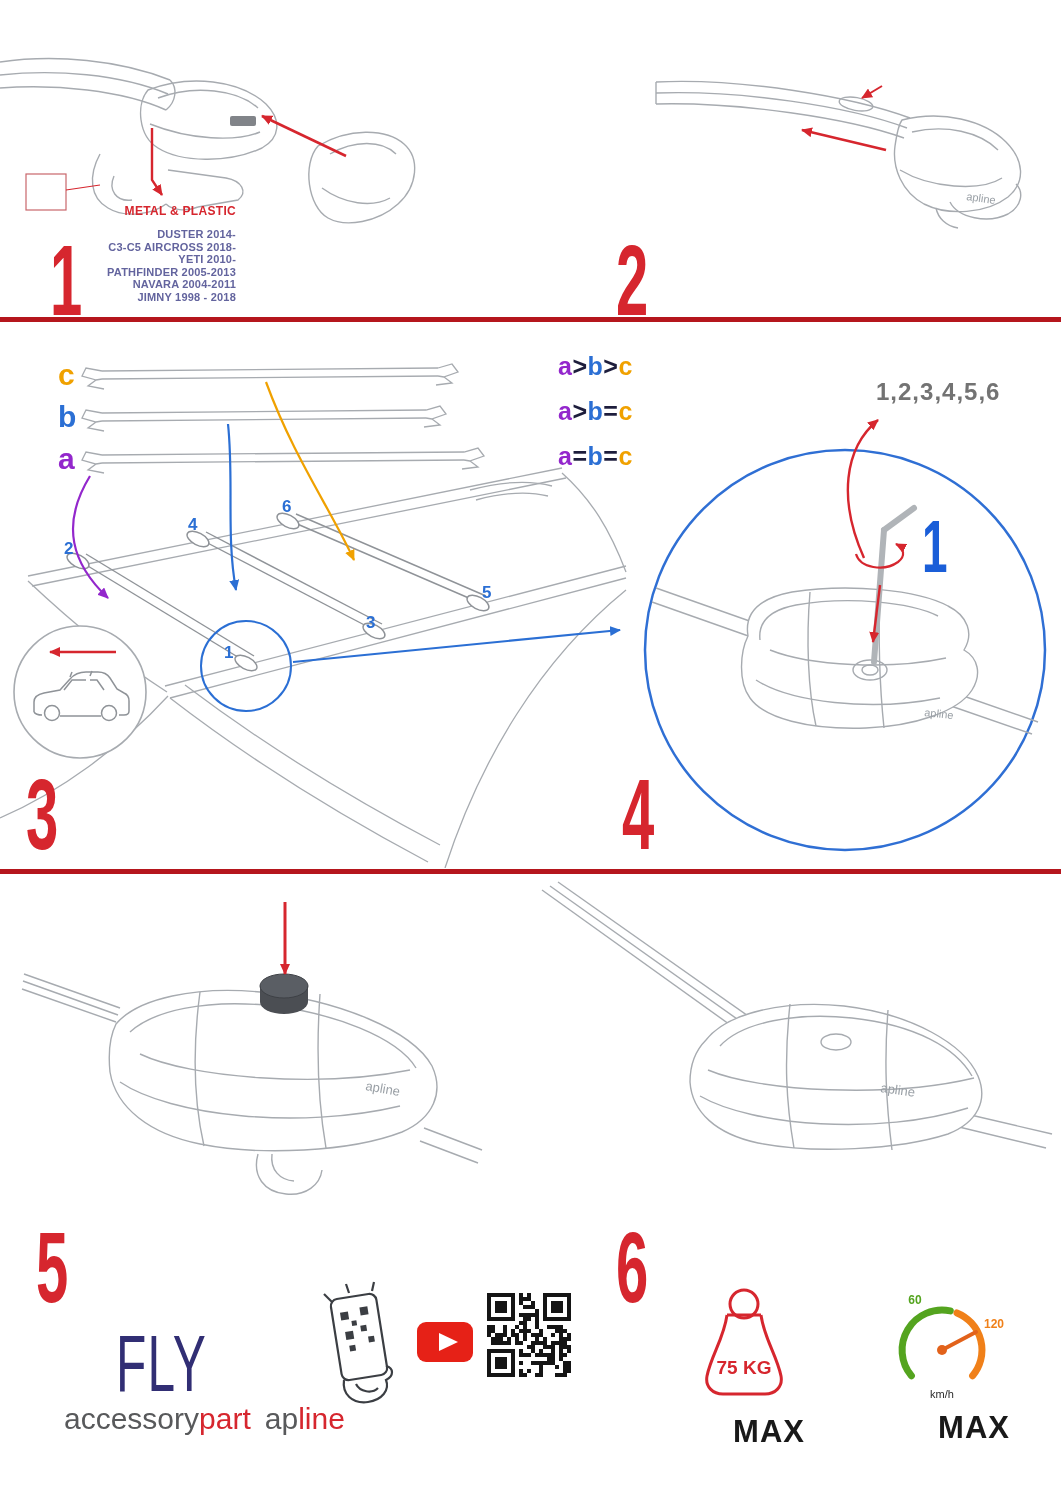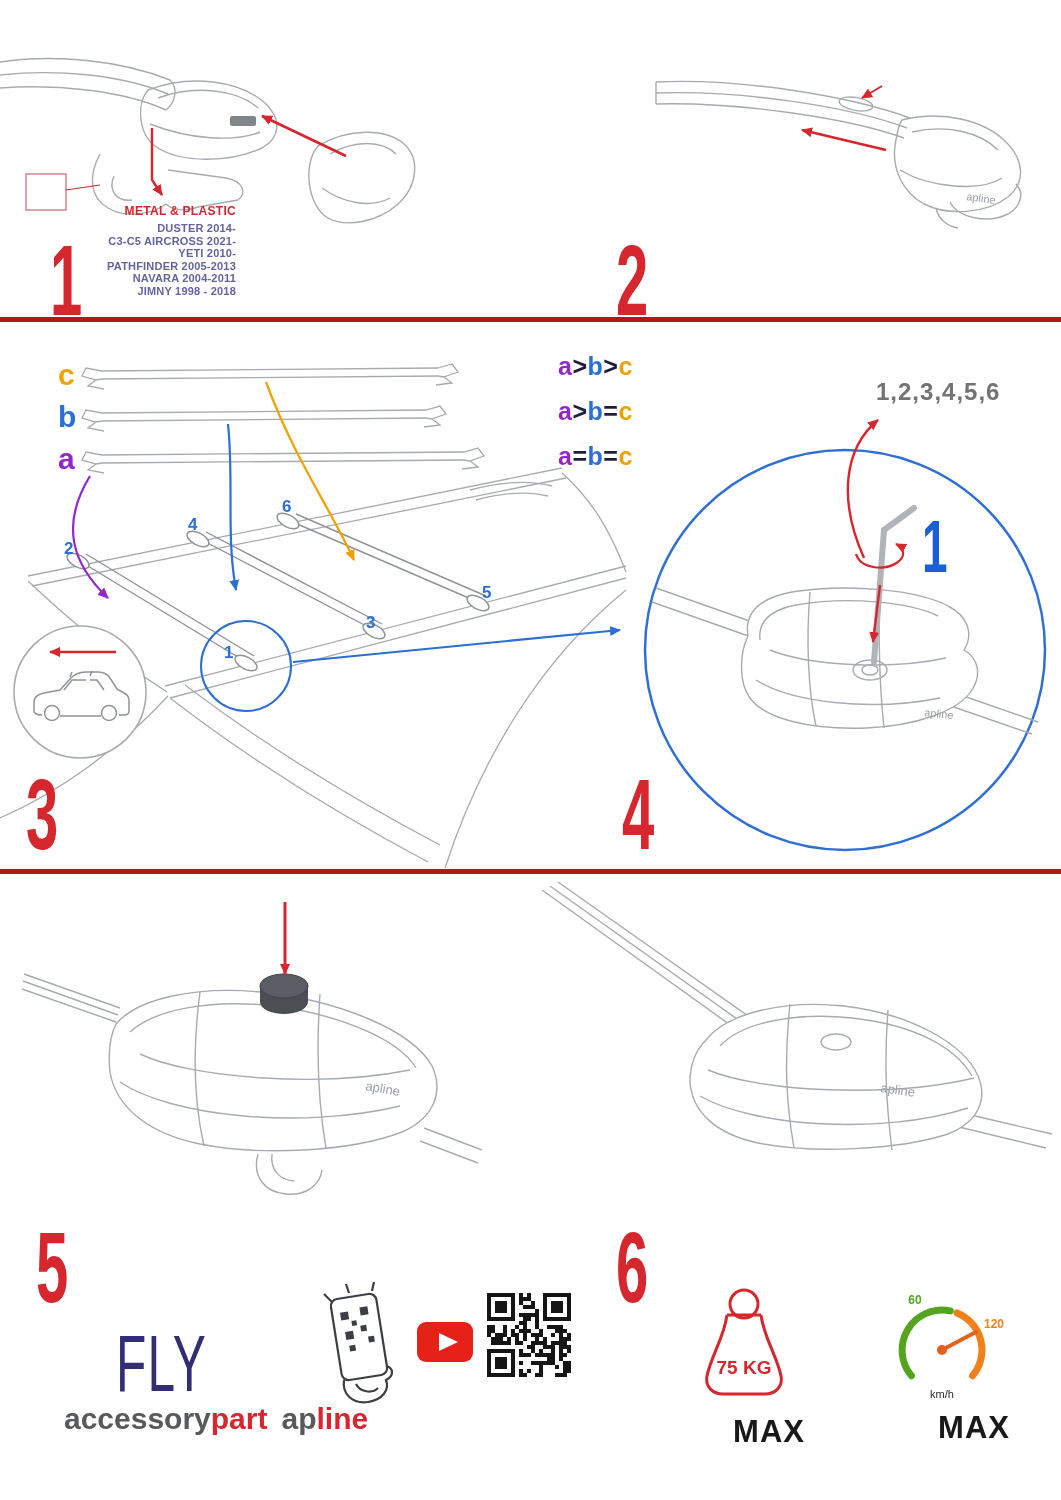--- a/index.html
+++ b/index.html
@@ -3,31 +3,31 @@
 <meta charset="utf-8">
 <style>
   html,body{margin:0;padding:0;background:#fff;}
   .page{position:relative;width:1061px;height:1500px;background:#fff;overflow:hidden;
         font-family:"Liberation Sans",sans-serif;}
   .abs{position:absolute;}
   .divider{position:absolute;left:0;width:1061px;height:5px;background:#b5161d;}
   .step-num{position:absolute;font-size:100px;font-weight:700;color:#d6262e;
             line-height:1;transform:scaleX(0.58);transform-origin:0 0;letter-spacing:-2px;}
   .spec-block{position:absolute;left:58px;top:204px;width:178px;text-align:right;}
-  .spec-title{font-size:12px;font-weight:700;color:#d6262e;letter-spacing:.3px;margin-bottom:4px;}
+  .spec-title{font-size:12px;font-weight:700;color:#d6262e;letter-spacing:.3px;margin-bottom:10px;}
   .spec-line{font-size:11px;line-height:12.6px;font-weight:700;color:#63649e;letter-spacing:.2px;}
   .legend{position:absolute;left:558px;top:352px;}
   .lg-row{height:45px;font-size:25px;font-weight:700;letter-spacing:.5px;text-align:center;}
   .la{color:#9327cc;} .lb{color:#2b6fd4;} .lc{color:#f0a100;} .lop{color:#1d1d3c;}
   .seq{position:absolute;left:876px;top:378px;font-size:24px;font-weight:700;color:#737373;letter-spacing:1px;}
   .big-one{position:absolute;left:922px;top:510px;font-size:74px;font-weight:700;color:#1a5ed8;
            line-height:1;transform:scaleX(0.62);transform-origin:0 0;}
   .fly{position:absolute;left:116px;top:1324px;font-size:80px;font-weight:400;color:#312e74;
        line-height:1;transform:scaleX(0.62);transform-origin:0 0;letter-spacing:2px;}
-  .brandline{position:absolute;left:64px;top:1402px;font-size:30px;font-weight:700;letter-spacing:0;}
+  .brandline{position:absolute;left:64px;top:1402px;font-size:30px;font-weight:400;letter-spacing:0;}
   .bl-gray{color:#58595b;} .bl-red{color:#d6262e;} .bl-gap{display:inline-block;width:14px;}
   .max-label{position:absolute;text-align:right;font-size:31px;font-weight:700;color:#191919;letter-spacing:1px;}
 </style>
 </head>
 <body>
 
 <div class="page">
 
   <svg class="abs" style="left:0;top:28px" width="430" height="290" viewBox="0 0 430 290">
     <defs>
@@ -56,21 +56,21 @@
       <rect x="26" y="146" width="40" height="36" fill="none" stroke="#c9666b" stroke-width="1.2"></rect>
       <path d="M66,162 L100,157" stroke="#d6262e" stroke-width="1.2" fill="none"></path>
       <path d="M346,128 L262,88" stroke="#d6262e" stroke-width="2.6" fill="none" marker-end="url(#m1r)"></path>
       <path d="M152,100 L152,152 L162,167" stroke="#d6262e" stroke-width="2.4" fill="none" marker-end="url(#m1r)"></path>
     </g>
   </svg>
 
   <div class="spec-block">
     <div class="spec-title">METAL &amp; PLASTIC</div>
     <div class="spec-line">DUSTER 2014-</div>
-    <div class="spec-line">C3-C5 AIRCROSS 2021-</div>
+    <div class="spec-line">C3-C5 AIRCROSS 2018-</div>
     <div class="spec-line">YETI 2010-</div>
     <div class="spec-line">PATHFINDER 2005-2013</div>
     <div class="spec-line">NAVARA 2004-2011</div>
     <div class="spec-line">JIMNY 1998 - 2018</div>
   </div>
 
   <div class="step-num" style="left:50px;top:230px">1</div>
 
   <svg class="abs" style="left:650px;top:50px" width="410" height="215" viewBox="0 0 410 215">
     <defs>

